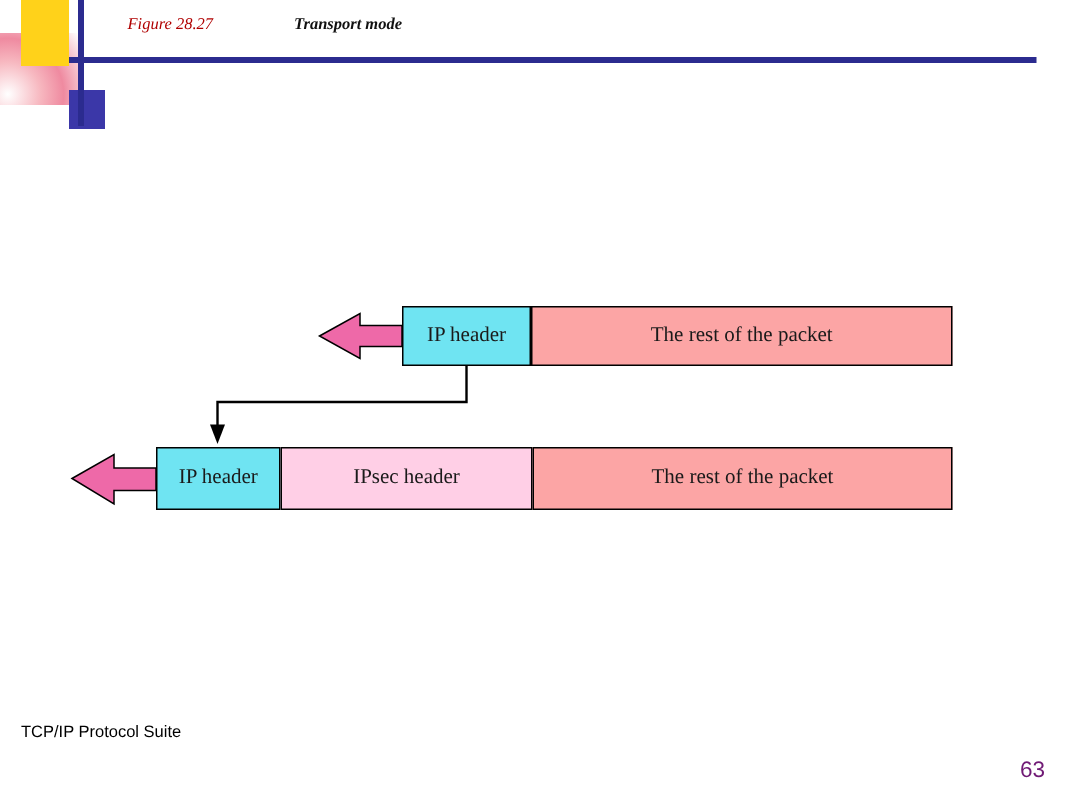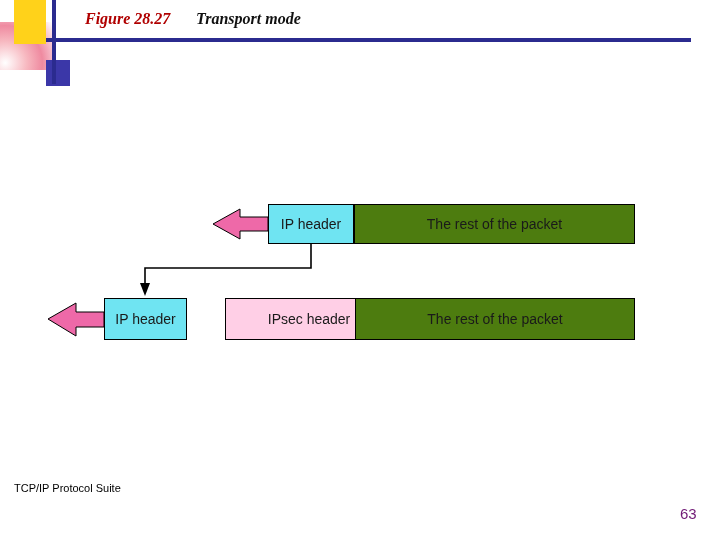--- a/index.html
+++ b/index.html
@@ -63,67 +63,67 @@
     height: 84px;
     background: #2b2b8f;
   }
 
   
   .fig-label {
     position: absolute;
     left: 85px;
     top: 10px;
     font-family: "Liberation Serif", serif;
-    font-weight: bold;
+    font-weight: normal;
     font-style: italic;
-    font-size: 16px;
+    font-size: 11px;
     color: #b00000;
     white-space: nowrap;
   }
   .fig-title {
     position: absolute;
     left: 196px;
     top: 10px;
     font-family: "Liberation Serif", serif;
     font-weight: bold;
     font-style: italic;
-    font-size: 16px;
+    font-size: 11px;
     color: #111111;
     white-space: nowrap;
   }
 
   
   .diagram {
     position: absolute;
     left: 0;
     top: 0;
     width: 720px;
     height: 540px;
   }
   .box {
     position: absolute;
     box-sizing: border-box;
     border: 1px solid #000000;
     display: flex;
     align-items: center;
     justify-content: center;
-    font-family: Liberation Sans, sans-serif;
+    font-family: Liberation Serif, serif;
     font-size: 14px;
     color: #1a1a1a;
   }
   .box.cyan   { background: #6fe4f2; }
   .box.pink   { background: #ffcfe6; }
-  .box.white  { background: #4d7c0f; }
+  .box.white  { background: #fca5a5; }
 
   
   #r1-ip   { left: 268px; top: 204px; width: 86px;  height: 40px; }
   #r1-rest { left: 354px; top: 204px; width: 281px; height: 40px; }
   
   #r2-ip   { left: 104px; top: 298px; width: 83px;  height: 42px; }
-  #r2-ipsec{ left: 187px; top: 298px; width: 168px; height: 42px; margin-left: 38px; }
+  #r2-ipsec{ left: 187px; top: 298px; width: 168px; height: 42px; }
   #r2-rest { left: 355px; top: 298px; width: 280px; height: 42px; }
 
   .arrow-svg {
     position: absolute;
     left: 0;
     top: 0;
     width: 720px;
     height: 540px;
     pointer-events: none;
   }

